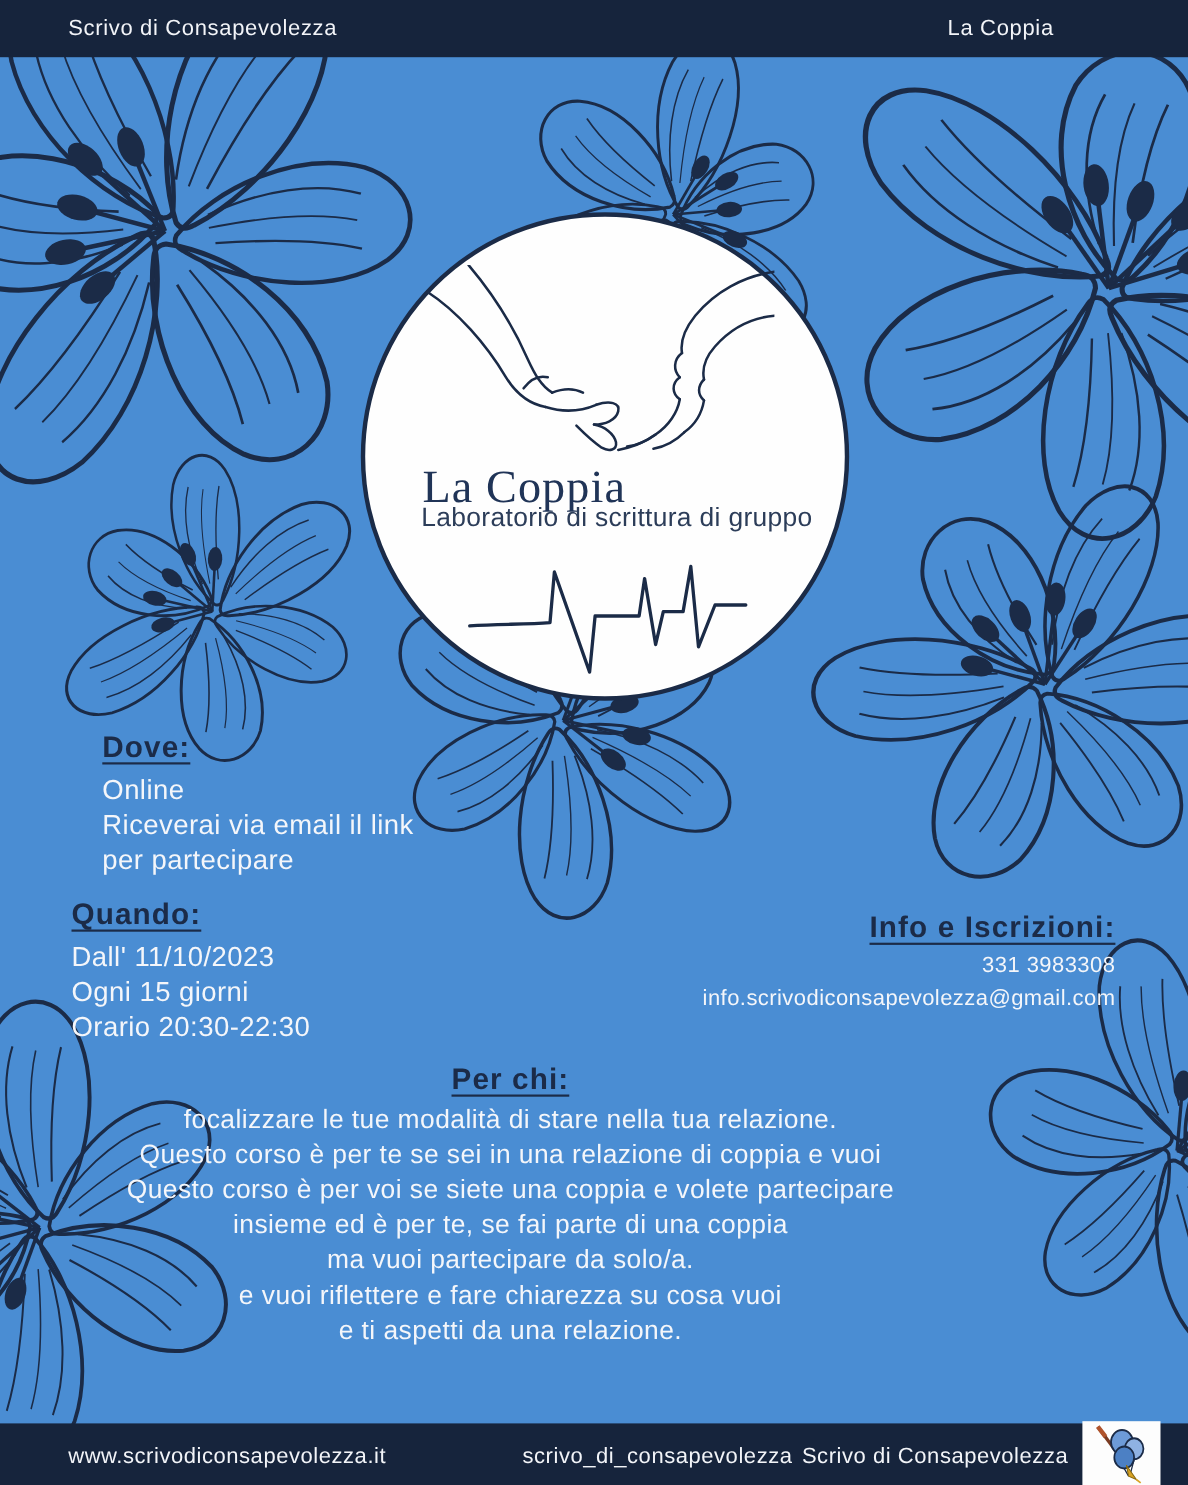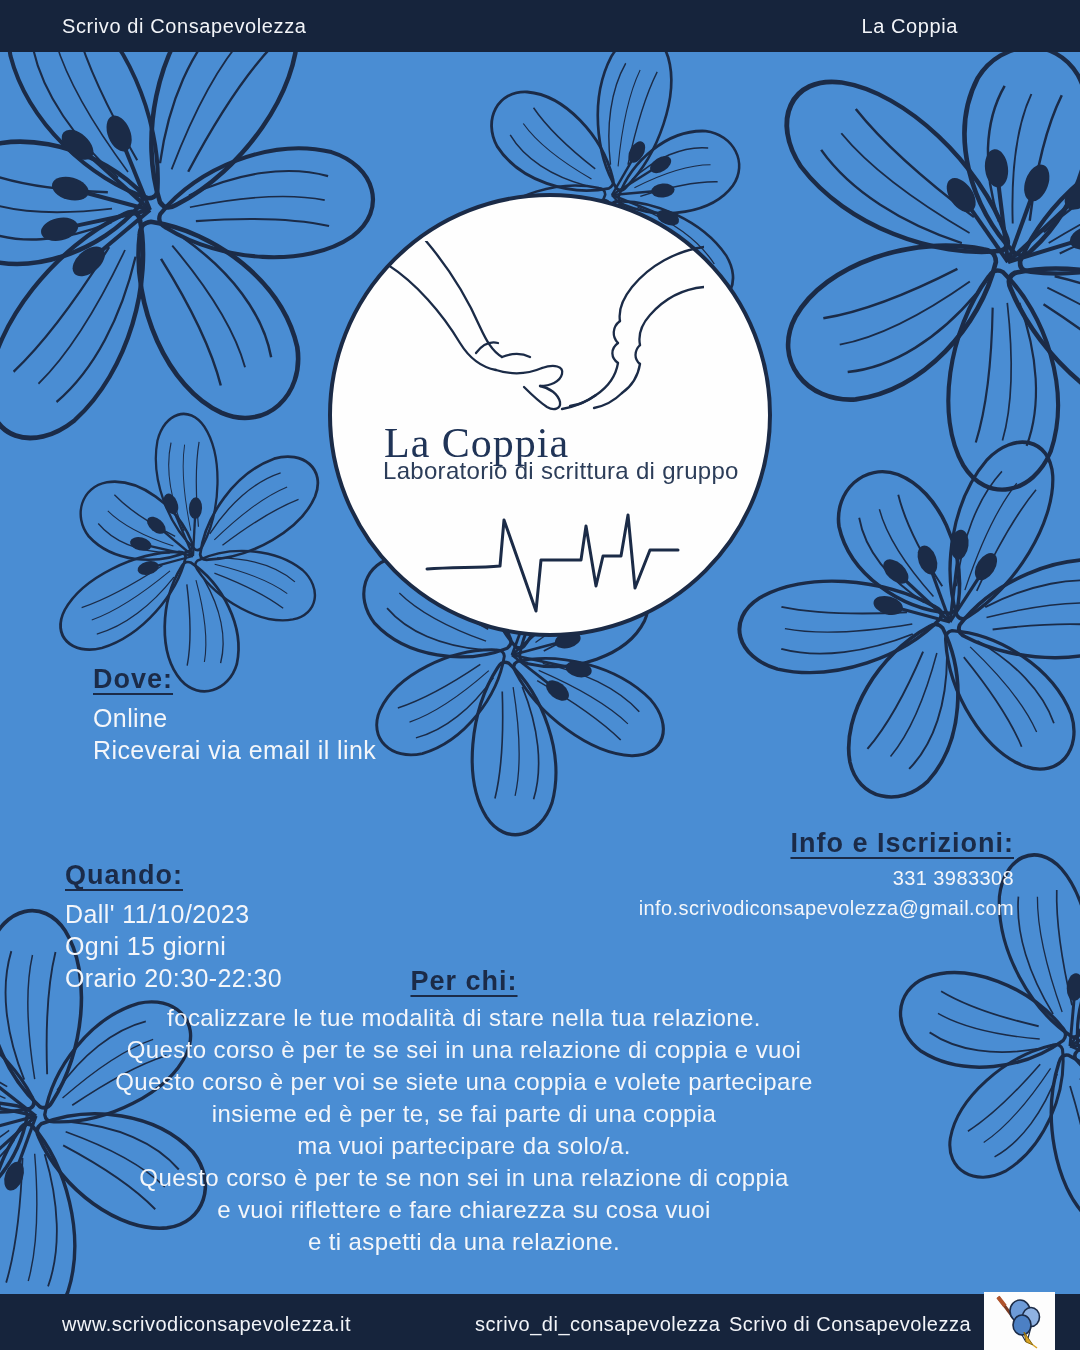--- a/index.html
+++ b/index.html
@@ -37,21 +37,21 @@
   .ekg{position:absolute;left:86px;top:306px;width:270px;height:120px;}
   
   .blk{position:absolute;z-index:20;}
   .blk-heading{
     font-size:27px;font-weight:600;color:#1b2b48;letter-spacing:1px;
     text-decoration:underline;text-decoration-thickness:2px;text-underline-offset:5px;
     margin:0 0 7px 0;
   }
   .blk-line{font-size:25px;color:#f4f6fa;line-height:32px;letter-spacing:.4px;}
   .blk-dove{left:65px;top:664px;margin-left:28px;}
-  .blk-quando{left:65px;top:860px;}
+  .blk-quando{left:65px;top:816px;}
   .blk-info{right:66px;top:828px;text-align:right;}
   .blk-info .blk-line{font-size:20px;line-height:30px;}
   .blk-info .blk-heading{margin-bottom:4px;}
   .blk-perchi{left:0;top:966px;width:928px;text-align:center;}
   .blk-perchi .blk-line{font-size:24px;line-height:32px;}
   .blk-perchi .blk-heading{margin-bottom:5px;}
 </style>
 </head>
 <body>
 
@@ -138,20 +138,21 @@
 
   <header class="topbar">
     <span class="left">Scrivo di Consapevolezza</span>
     <span class="right">La Coppia</span>
   </header>
 
   <section class="blk blk-dove">
     <div class="blk-heading">Dove:</div>
     <div class="blk-line">Online</div>
     <div class="blk-line">Riceverai via email il link</div>
+    <div class="blk-line">per partecipare</div>
   </section>
 
   <section class="blk blk-quando">
     <div class="blk-heading">Quando:</div>
     <div class="blk-line">Dall' 11/10/2023</div>
     <div class="blk-line">Ogni 15 giorni</div>
     <div class="blk-line">Orario 20:30-22:30</div>
   </section>
 
   <section class="blk blk-info">
@@ -160,21 +161,20 @@
     <div class="blk-line">info.scrivodiconsapevolezza@gmail.com</div>
   </section>
 
   <section class="blk blk-perchi">
     <div class="blk-heading">Per chi:</div>
     <div class="blk-line">focalizzare le tue modalità di stare nella tua relazione.</div>
     <div class="blk-line">Questo corso è per te se sei in una relazione di coppia e vuoi</div>
     <div class="blk-line">Questo corso è per voi se siete una coppia e volete partecipare</div>
     <div class="blk-line">insieme ed è per te, se fai parte di una coppia</div>
     <div class="blk-line">ma vuoi partecipare da solo/a.</div>
-    <div class="blk-line">Questo corso è per te se non sei in una relazione di coppia</div>
     <div class="blk-line">e vuoi riflettere e fare chiarezza su cosa vuoi</div>
     <div class="blk-line">e ti aspetti da una relazione.</div>
   </section>
 
   <footer class="bottombar"></footer>
   <span class="bb-text bb-site">www.scrivodiconsapevolezza.it</span>
   <svg class="bb-ig-icon" viewBox="0 0 22 22">
     <rect x="1.5" y="1.5" width="19" height="19" rx="5.5" fill="none" stroke="#f2f4f8" stroke-width="2"></rect>
     <circle cx="11" cy="11" r="4.6" fill="none" stroke="#f2f4f8" stroke-width="2"></circle>
     <circle cx="16.6" cy="5.4" r="1.5" fill="#f2f4f8"></circle>

